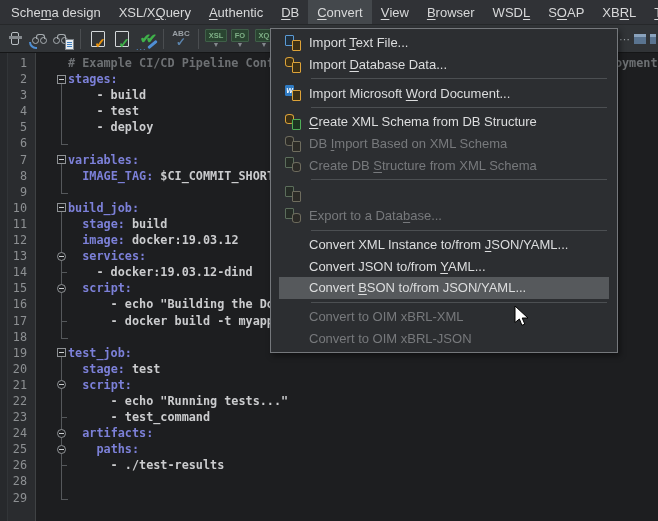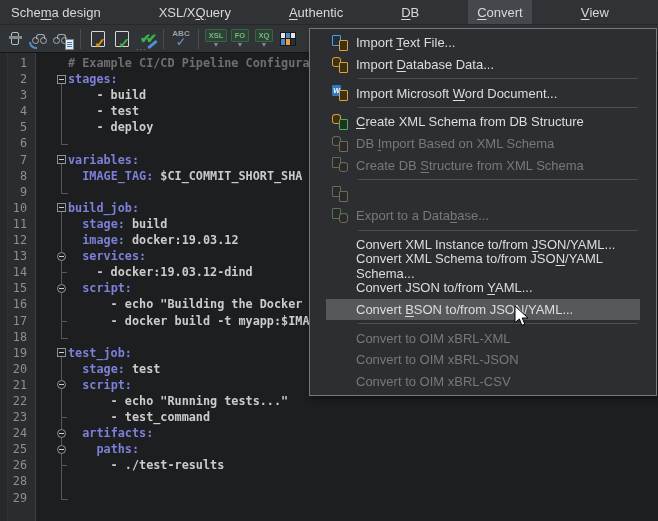--- a/index.html
+++ b/index.html
@@ -2,21 +2,21 @@
 <html><head>
 <meta charset="utf-8">
 <style>
   * { margin:0; padding:0; box-sizing:border-box; }
   html,body { width:658px; height:521px; overflow:hidden; }
   body { background:#1d1e20; font-family:"Liberation Sans", sans-serif; position:relative; }
 
   
   .menubar { position:absolute; left:0; top:0; width:658px; height:25px;
     background:#303236; border-bottom:1px solid #26282a;
-    display:flex; align-items:stretch; padding-left:2px;gap:40px; }
+    display:flex; align-items:stretch; padding-left:2px; }
   .mb-item { color:#d8d9da; font-size:13px; display:flex; align-items:center;
     padding:0 9px; white-space:nowrap; cursor:default; }
   .mb-item.active { background:#44484c; }
   .mb-item u { text-decoration:underline; text-underline-offset:2px; }
 
   
   .toolbar { position:absolute; left:0; top:25px; width:658px; height:28px;
     background:#313437; border-bottom:1px solid #151617;
     display:flex; align-items:center; padding-left:3px; }
   .tsep { width:1px; height:20px; background:#4a4d50; margin:0 5px; }
@@ -67,21 +67,21 @@
   .fold .mk::after { content:''; position:absolute; left:1px; right:1px; top:50%; height:1px; margin-top:-0.5px; background:#cdd0d2; }
   .f-circle .mk { border-radius:50%; }
   .f-v::before, .f-tee::before, .f-circle::before { content:''; position:absolute; left:25px; top:0; bottom:0; width:1px; background:#55585b; }
   .f-end::before { content:''; position:absolute; left:25px; top:0; height:9px; width:1px; background:#55585b; }
   .f-end::after { content:''; position:absolute; left:25px; top:9px; width:7px; height:1px; background:#55585b; }
   .f-tee::after { content:''; position:absolute; left:25px; top:8px; width:6px; height:1px; background:#55585b; }
   .f-box::before { content:''; position:absolute; left:25px; top:12px; bottom:0; width:1px; background:#55585b; }
 
   
   .dropdown { position:absolute; left:270px; top:28px; width:348px; background:#2c2e31;
-    border:1px solid #75787c; padding:3px 16px; z-index:5; box-shadow:2px 3px 6px rgba(0,0,0,.45);margin-left:39px; }
+    border:1px solid #75787c; padding:3px 8px; z-index:5; box-shadow:2px 3px 6px rgba(0,0,0,.45); }
   .dd-item { height:21.7px; display:flex; align-items:center; font-size:13px; color:#dcddde; padding-left:6px; cursor:default; }
   .dd-item .ic { width:18px; height:16px; margin-right:6px; flex:none; position:relative; }
   .dd-item.disabled { color:#77797c; }
   .dd-item.hl { background:#56595c; }
   .dd-item u { text-decoration:underline; text-underline-offset:2px; }
   .dd-sep { height:1px; background:#4c4f52; margin:3px 2px 3px 32px; }
   
   .ic .s1, .ic .s2 { position:absolute; width:9px; height:11px; border:1px solid; border-radius:1px; }
   .ic .s1 { left:0; top:0; } .ic .s2 { left:7px; top:5px; }
   .ic .cyl { border-radius:4px / 3px; height:10px; }
@@ -409,42 +409,34 @@
       </span>
       <span>Export to a Data<u>b</u>ase...</span>
     </div>
     <div class="dd-sep"></div>
     <div class="dd-item">
       <span class="ic"></span>
       <span>Convert XML Instance to/from <u>J</u>SON/YAML...</span>
     </div>
     <div class="dd-item">
       <span class="ic"></span>
-      <span>Convert XML Schema to/from JSO<u>N</u>/YAML Schema...</span>
-    </div>
-    <div class="dd-item">
-      <span class="ic"></span>
       <span>Convert JSON to/from <u>Y</u>AML...</span>
     </div>
     <div class="dd-item hl">
       <span class="ic"></span>
       <span>Convert <u>B</u>SON to/from JSON/YAML...</span>
     </div>
     <div class="dd-sep"></div>
     <div class="dd-item disabled">
       <span class="ic"></span>
       <span>Convert to OIM xBRL-XML</span>
     </div>
     <div class="dd-item disabled">
       <span class="ic"></span>
       <span>Convert to OIM xBRL-JSON</span>
-    </div>
-    <div class="dd-item disabled">
-      <span class="ic"></span>
-      <span>Convert to OIM xBRL-CSV</span>
     </div>
   </div>
 
 <div class="cursor">
   <svg width="16" height="22" viewBox="0 0 16 22">
     <path d="M1 0 L1 16.5 L5.4 13 L7.9 19.3 L10.8 18.1 L8.2 12 L14 12 Z" fill="#ffffff" stroke="#000000" stroke-width="1"></path>
   </svg>
 </div>
 
 </body></html>

